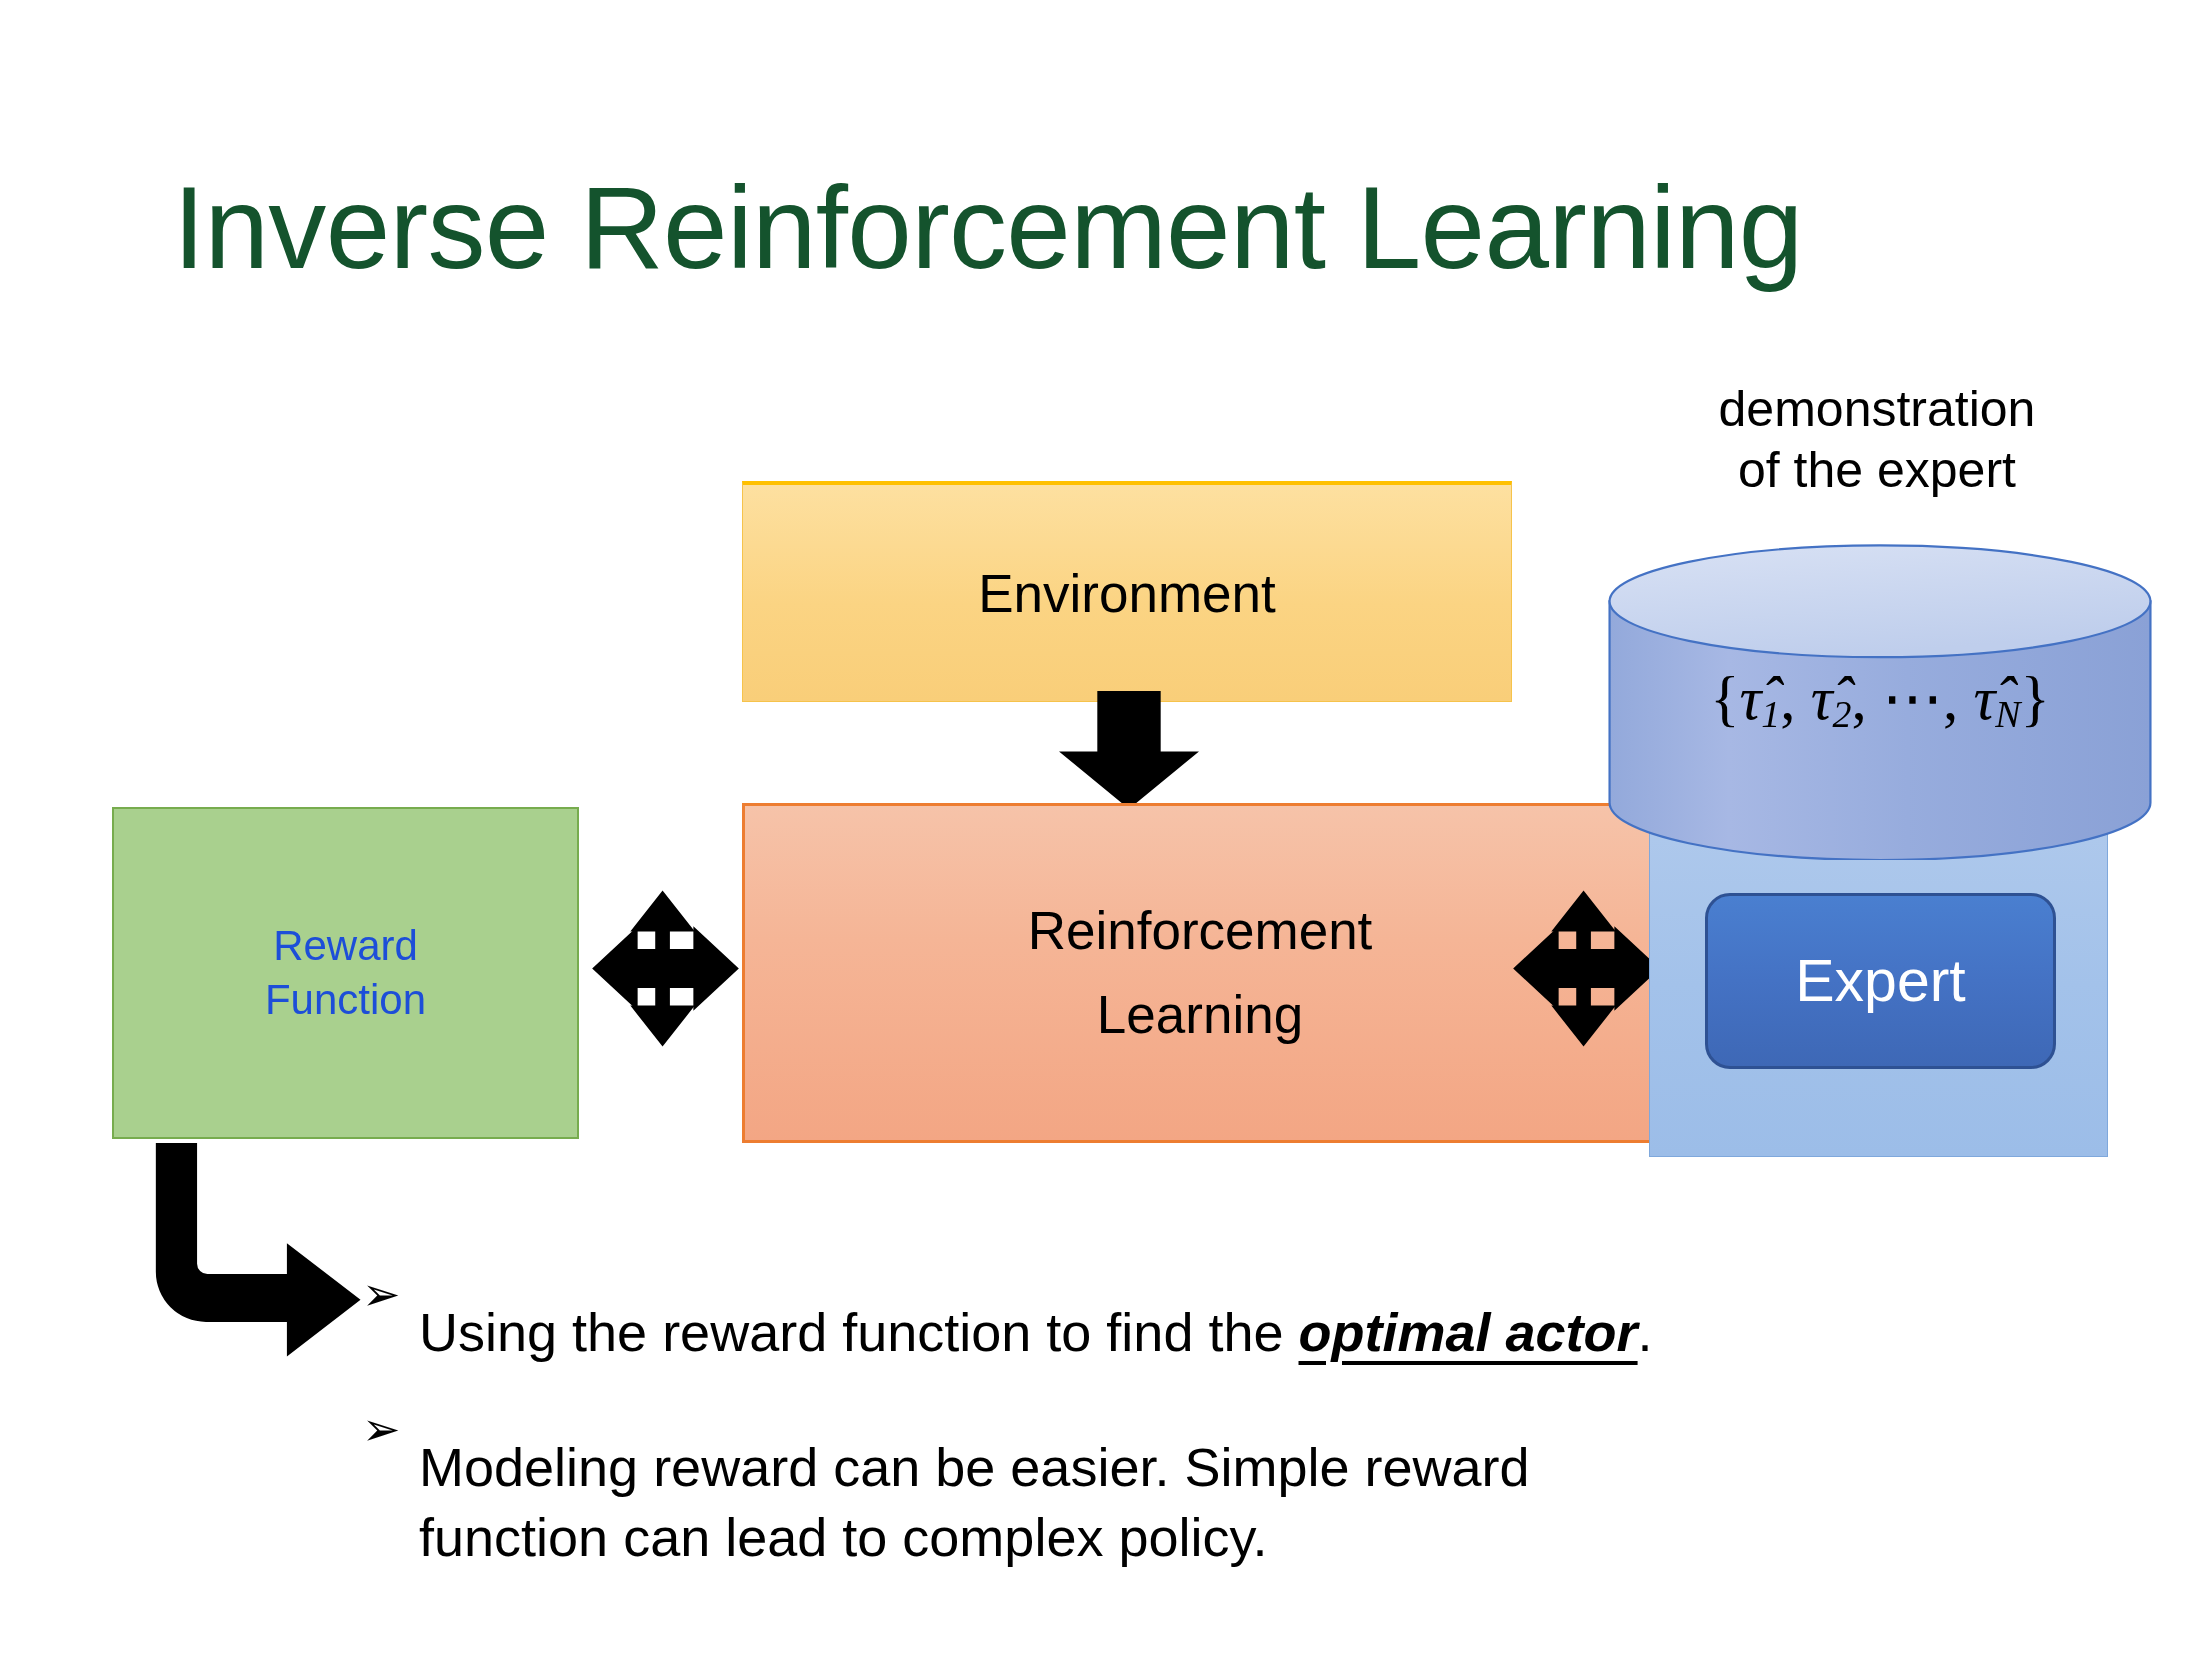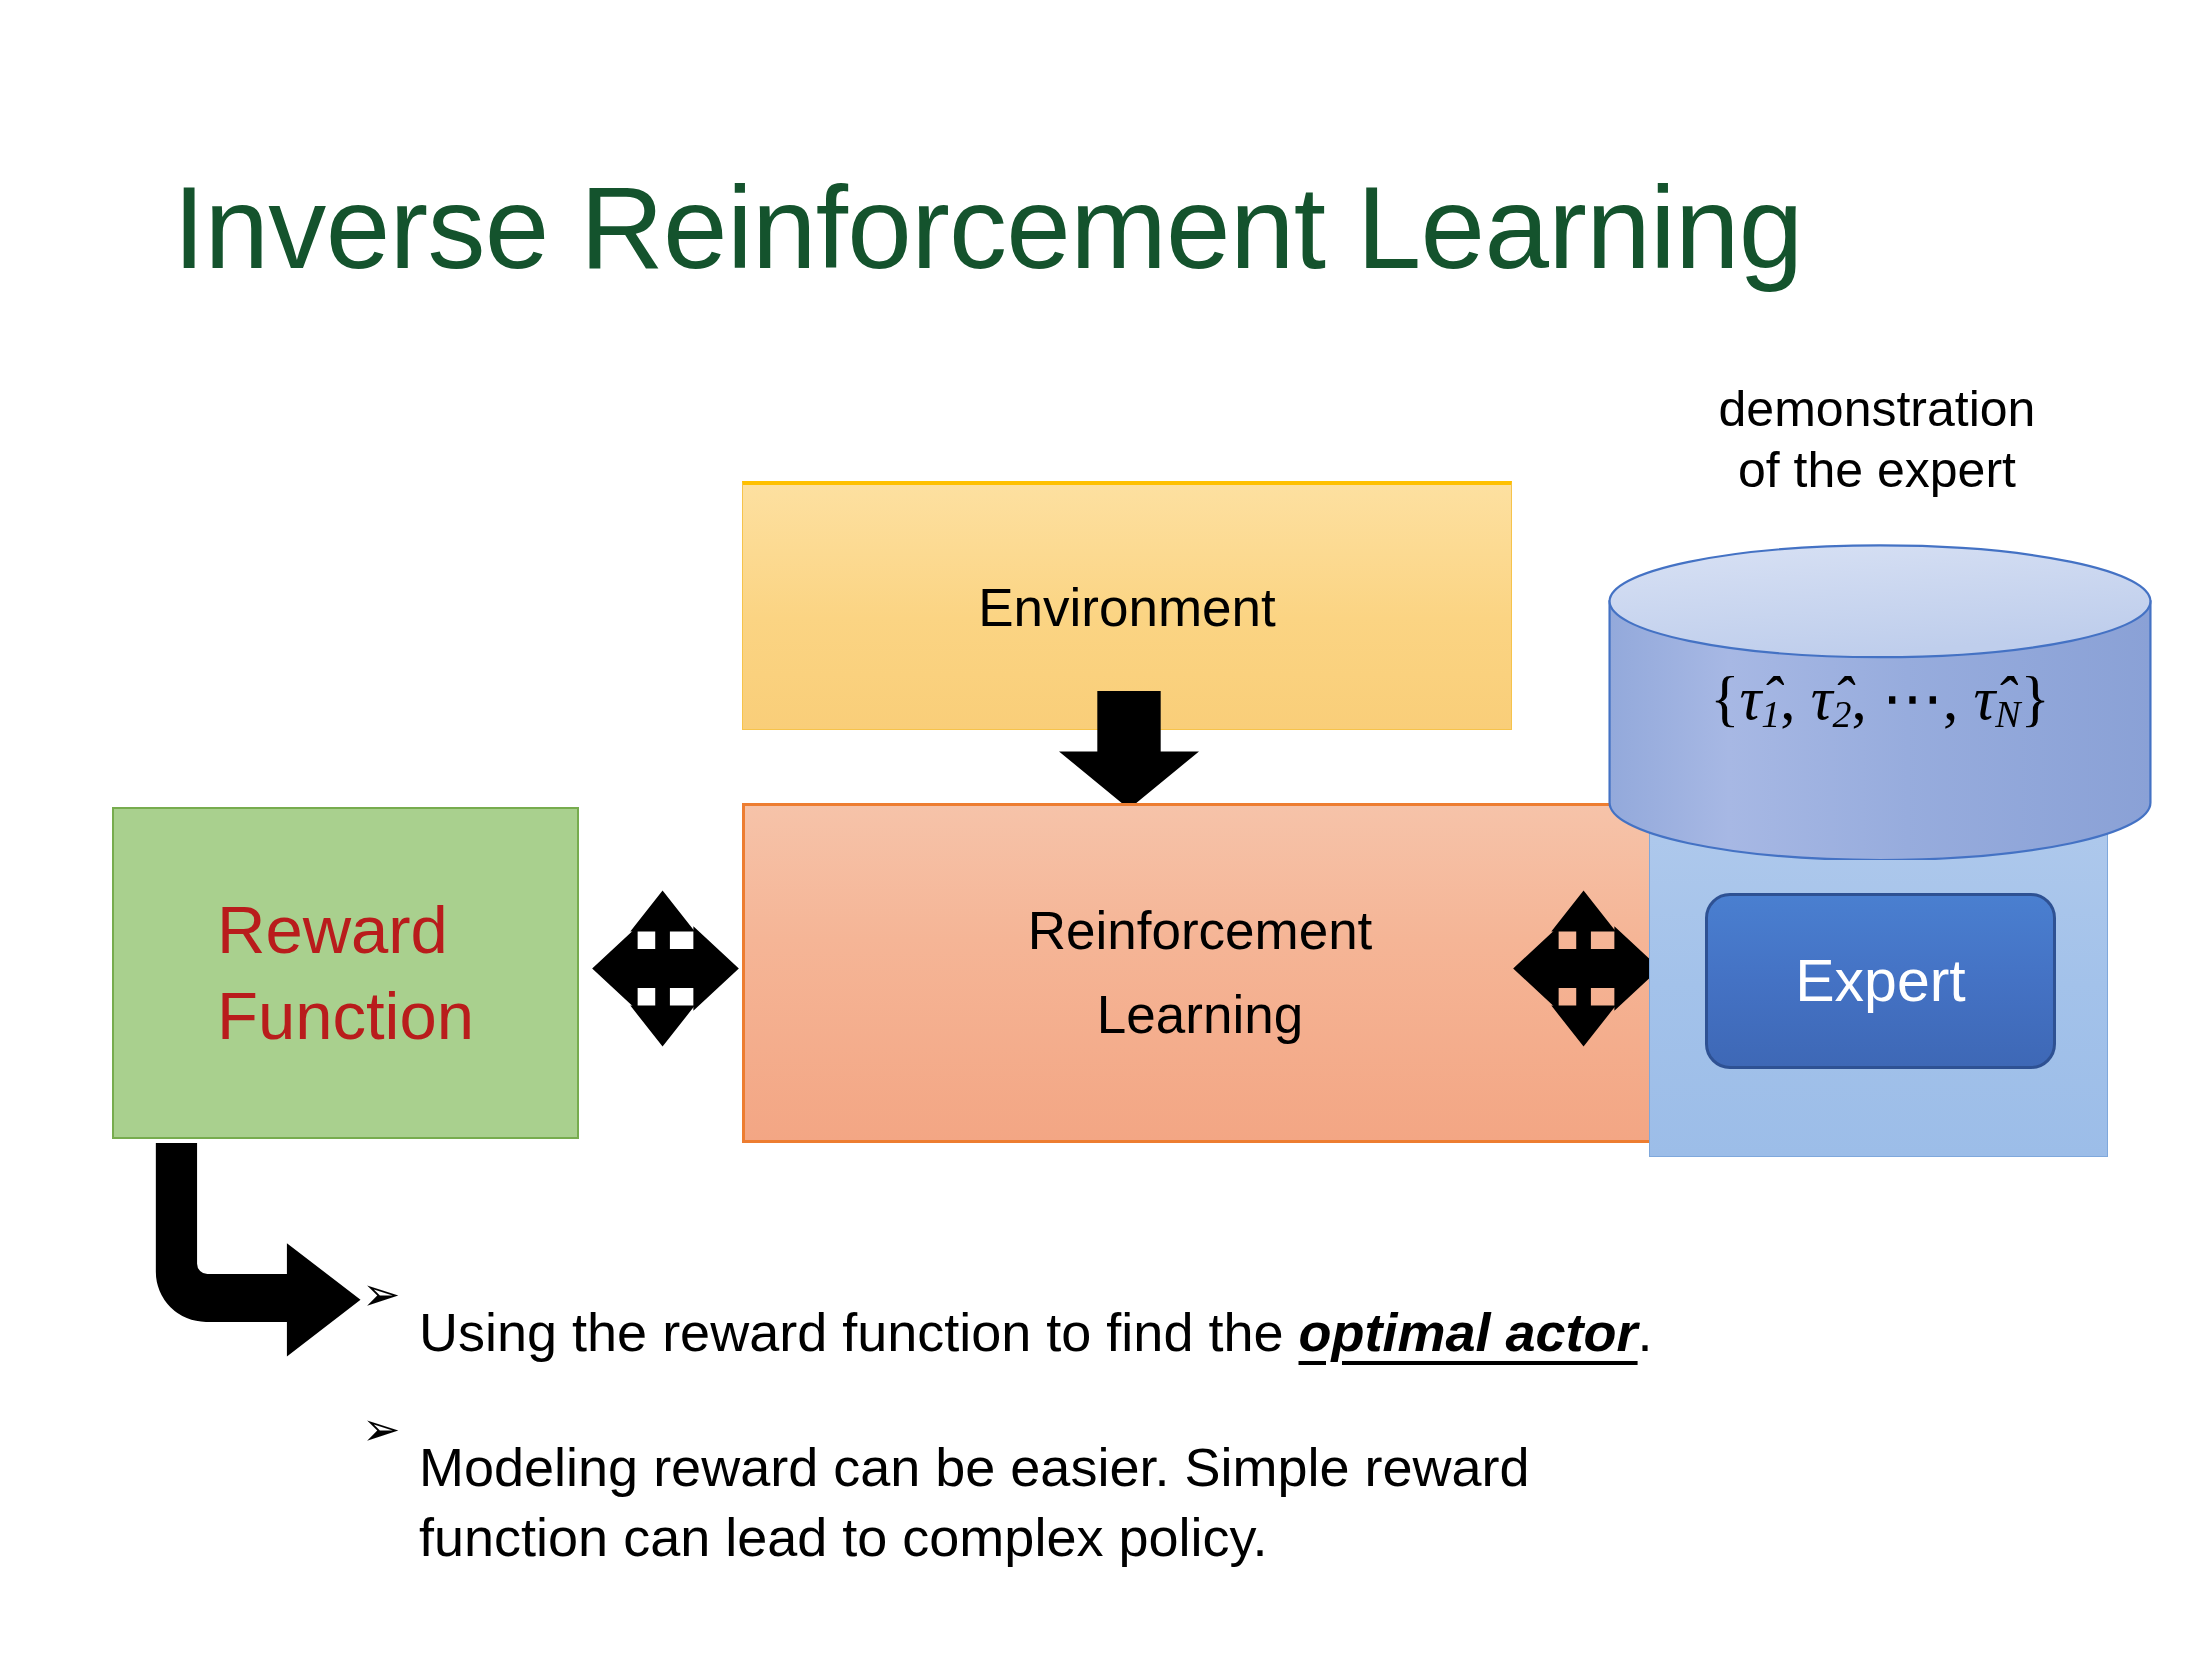--- a/index.html
+++ b/index.html
@@ -28,21 +28,21 @@
     color: #14532d;
     white-space: nowrap;
   }
 
   
   #environment-box {
     position: absolute;
     left: 742px;
     top: 481px;
     width: 770px;
-    height: 249px;
+    height: 221px;
     background: linear-gradient(180deg, #FDE0A0 0%, #FBD483 55%, #F9CE79 100%);
     border-top: 4.4px solid #FFC000;
     border-left: 1.5px solid #F6C34B;
     border-right: 1.5px solid #F6C34B;
     border-bottom: 1.5px solid #F6C34B;
     box-sizing: border-box;
     display: flex;
     align-items: center;
     justify-content: center;
   }
@@ -69,23 +69,24 @@
     height: 332px;
     background: #A9D08E;
     border: 2.9px solid #77AC4E;
     box-sizing: border-box;
     display: flex;
     flex-direction: column;
     align-items: center;
     justify-content: center;
   }
   #reward-function-box .box-label {
-    font-size: 67px;
+    font-size: 42px;
     line-height: 1.28;
-    color: #b91c1c;
+    text-align: center;
+    color: #1d4ed8;
   }
 
   
   #rl-box {
     position: absolute;
     left: 742px;
     top: 803px;
     width: 916px;
     height: 340px;
     background: linear-gradient(180deg, #F6C3A9 0%, #F5B596 40%, #F3A684 100%);

